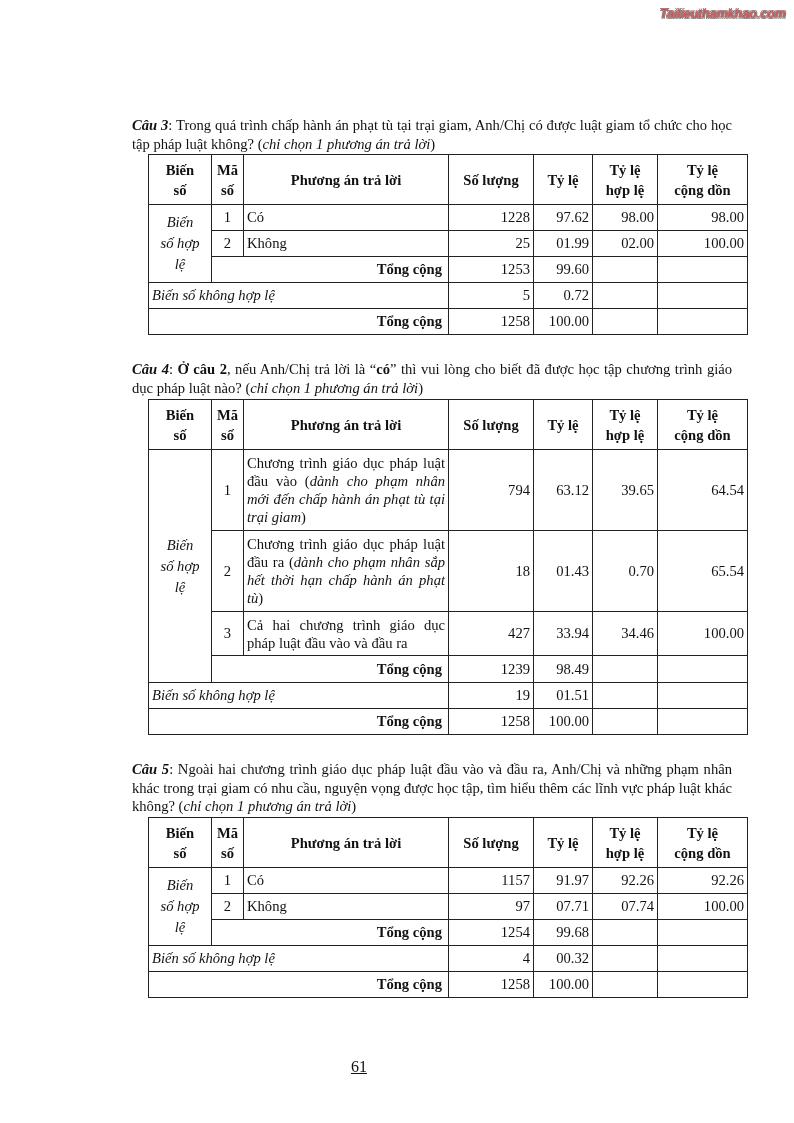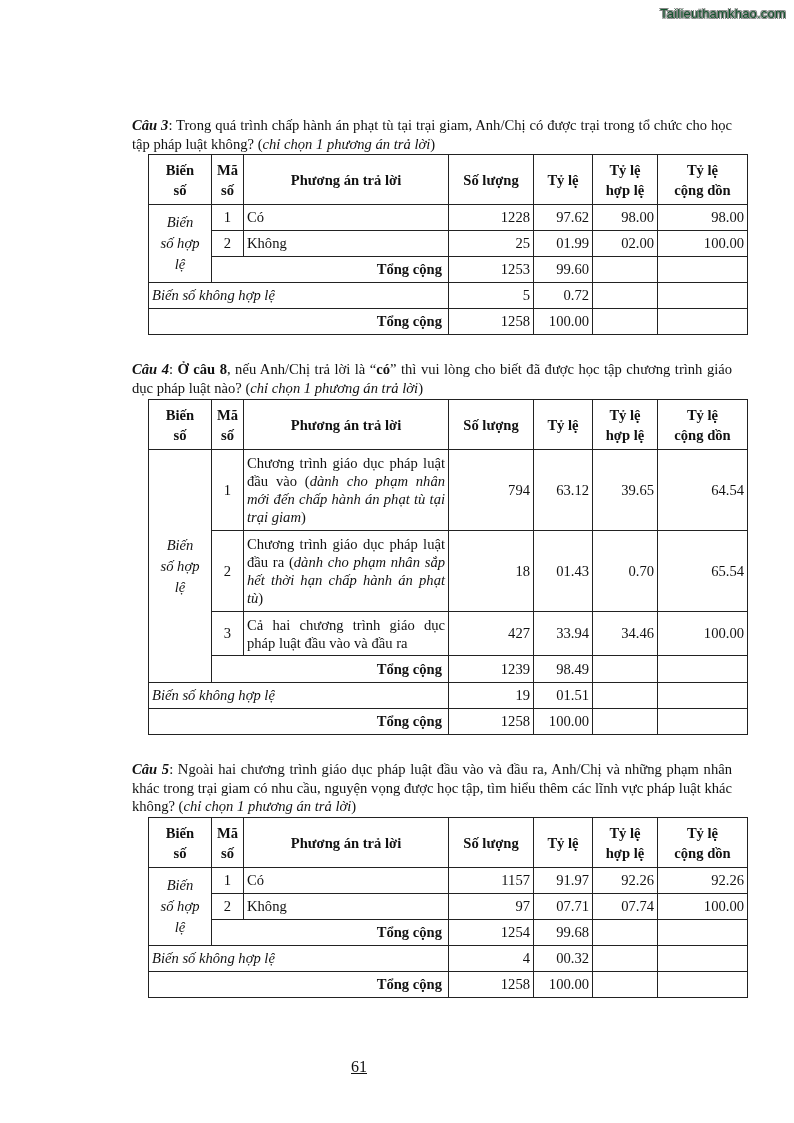--- a/index.html
+++ b/index.html
@@ -1,18 +1,18 @@
 <!DOCTYPE html>
 <html><head>
 <meta charset="utf-8">
 <style>
   html, body { margin: 0; padding: 0; background: #fff; }
   body { width: 794px; height: 1123px; position: relative; font-family: "Liberation Serif", serif; color: #111; }
-  .watermark { position: absolute; top: 6px; right: 8px; font-family: "Liberation Sans", sans-serif; font-size: 13px; color: #14532d;
-    text-shadow: -1px -1px 0 #888, 1px -1px 0 #888, -1px 1px 0 #888, 1px 1px 0 #888; letter-spacing: 0.2px; }
+  .watermark { position: absolute; top: 6px; right: 8px; font-family: "Liberation Sans", sans-serif; font-size: 13px; color: #ef4444;
+    text-shadow: -1px -1px 0 #888, 1px -1px 0 #888, -1px 1px 0 #888, 1px 1px 0 #888; letter-spacing: 0.2px; font-style: italic; }
   .question { position: absolute; left: 132px; width: 600px; font-size: 14.6px; line-height: 18.5px; text-align: justify; }
   .question b i, .question i b { font-weight: bold; font-style: italic; margin-top: 37px; }
   table { position: absolute; left: 148px; border-collapse: collapse; table-layout: fixed; font-size: 14.6px; }
   td, th { border: 1px solid #222; padding: 0 3px; vertical-align: middle; }
   th { font-weight: bold; text-align: center; line-height: 20px; }
   td.num { text-align: right; }
   td.center { text-align: center; }
   td.bold { font-weight: bold; text-align: right; padding-right: 6px; }
   td.ital { font-style: italic; }
   td.bien { font-style: italic; text-align: center; line-height: 21px; }
@@ -21,21 +21,21 @@
   
   col.c1 { width: 63px; } col.c2 { width: 32px; } col.c3 { width: 205px; }
   col.c4 { width: 85px; } col.c5 { width: 59px; } col.c6 { width: 65px; } col.c7 { width: 90px; }
 </style>
 </head>
 <body>
 
 <div class="watermark">Tailieuthamkhao.com</div>
 
 <div class="question" style="top:116px;">
-  <b><i>Câu 3</i></b><span>: Trong quá trình chấp hành án phạt tù tại trại giam, Anh/Chị có được trại trong tổ chức cho học tập pháp luật không? (</span><i>chỉ chọn 1 phương án trả lời</i><span>)</span>
+  <b><i>Câu 3</i></b><span>: Trong quá trình chấp hành án phạt tù tại trại giam, Anh/Chị có được luật giam tổ chức cho học tập pháp luật không? (</span><i>chỉ chọn 1 phương án trả lời</i><span>)</span>
 </div>
 
 <table style="top:154px; width:600px;">
   <colgroup>
       <col class="c1">
       <col class="c2">
       <col class="c3">
       <col class="c4">
       <col class="c5">
       <col class="c6">
@@ -86,21 +86,21 @@
     <td colspan="3" class="bold">Tổng cộng</td>
     <td class="num">1258</td>
     <td class="num">100.00</td>
     <td></td>
     <td></td>
   </tr>
 </tbody>
   </table>
 
 <div class="question" style="top:360px;">
-  <b><i>Câu 4</i></b><span>: </span><b>Ở câu 8</b><span>, nếu Anh/Chị trả lời là “</span><b>có</b><span>” thì vui lòng cho biết đã được học tập chương trình giáo dục pháp luật nào? (</span><i>chỉ chọn 1 phương án trả lời</i><span>)</span>
+  <b><i>Câu 4</i></b><span>: </span><b>Ở câu 2</b><span>, nếu Anh/Chị trả lời là “</span><b>có</b><span>” thì vui lòng cho biết đã được học tập chương trình giáo dục pháp luật nào? (</span><i>chỉ chọn 1 phương án trả lời</i><span>)</span>
 </div>
 
 <table style="top:399px; width:600px;">
   <colgroup>
       <col class="c1">
       <col class="c2">
       <col class="c3">
       <col class="c4">
       <col class="c5">
       <col class="c6">

